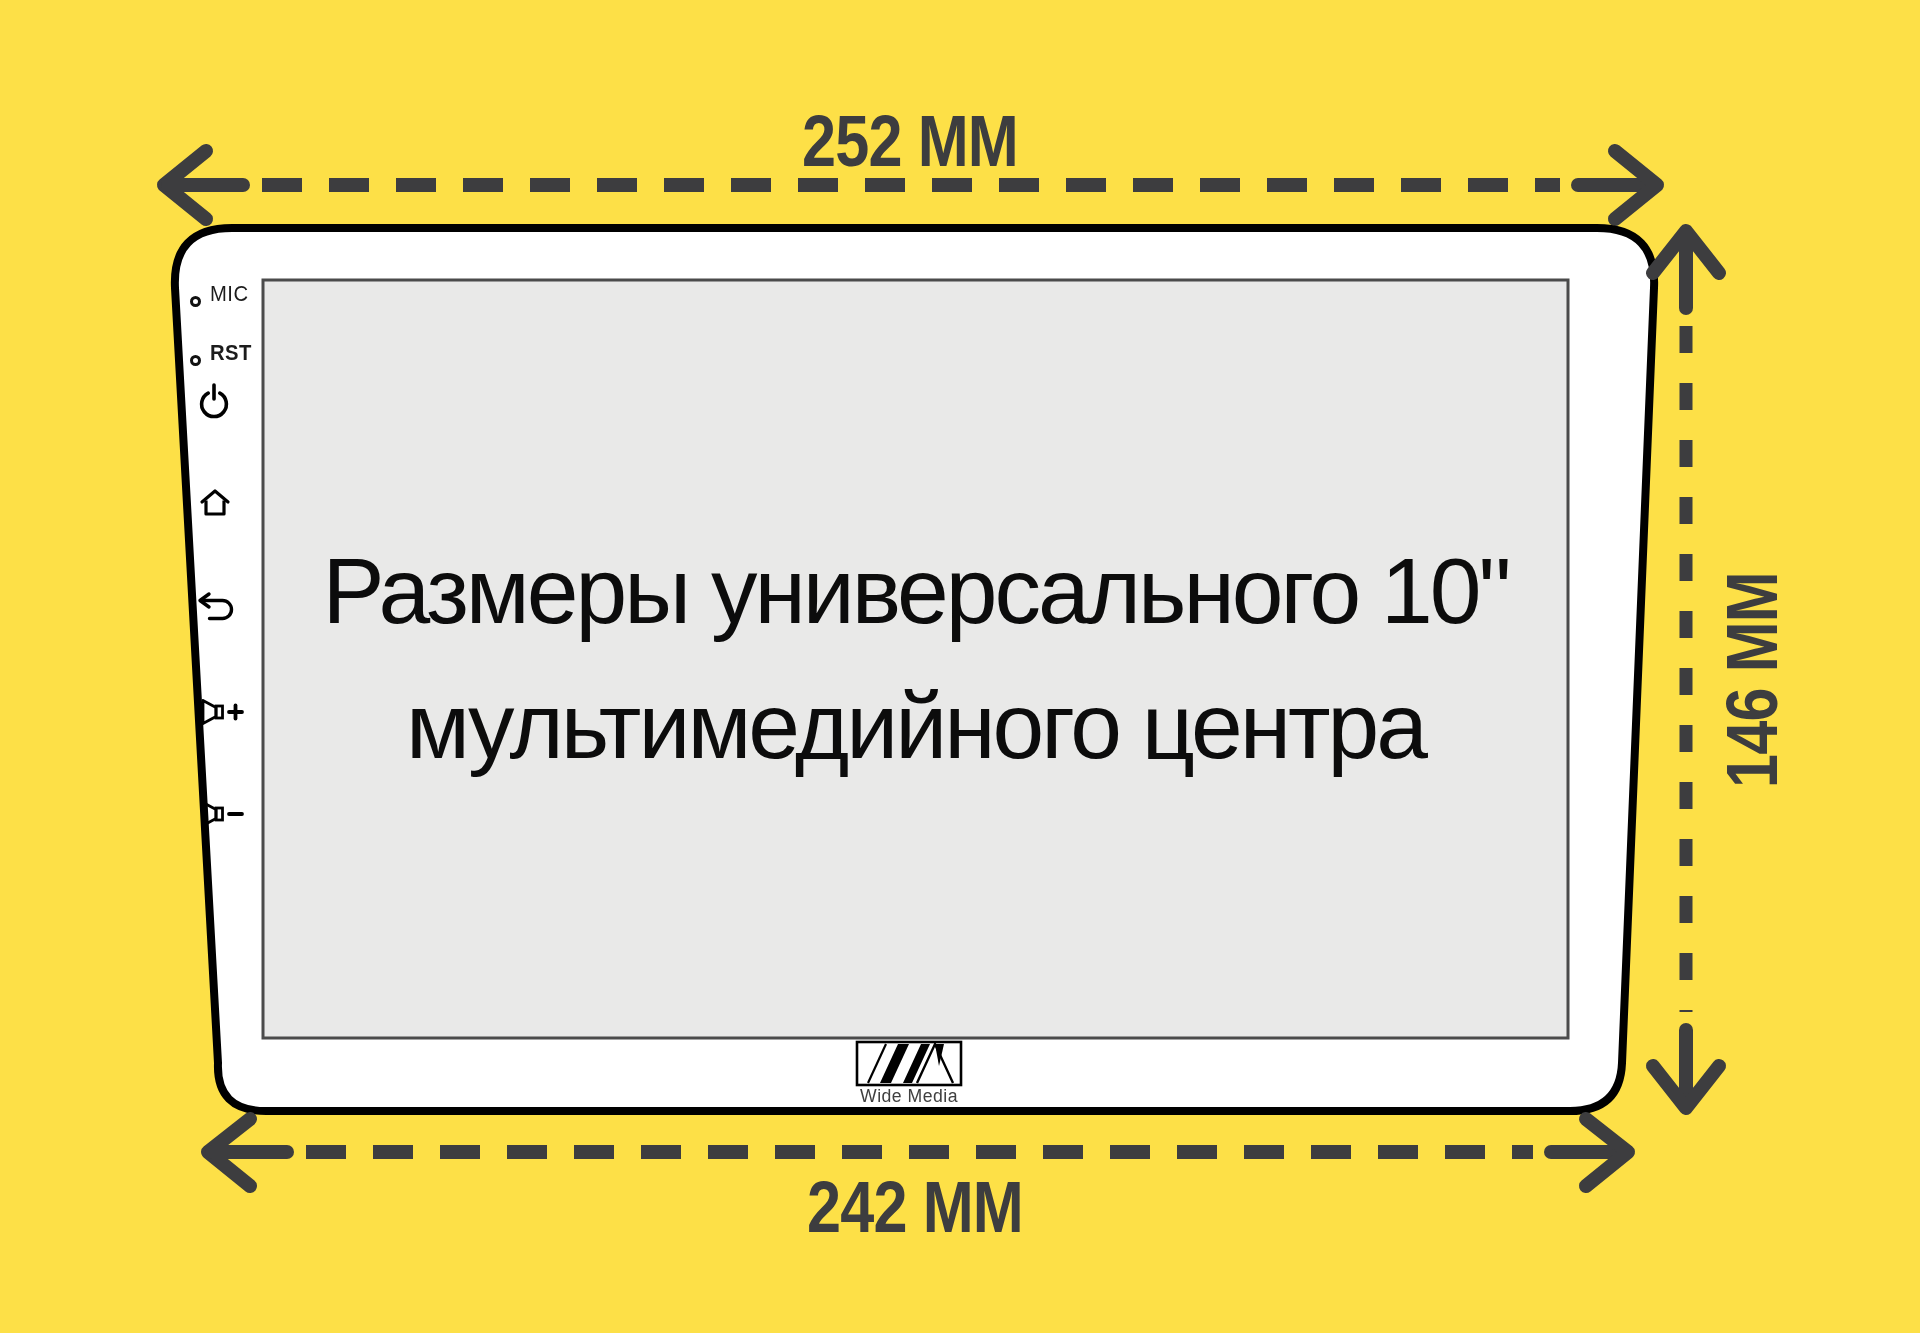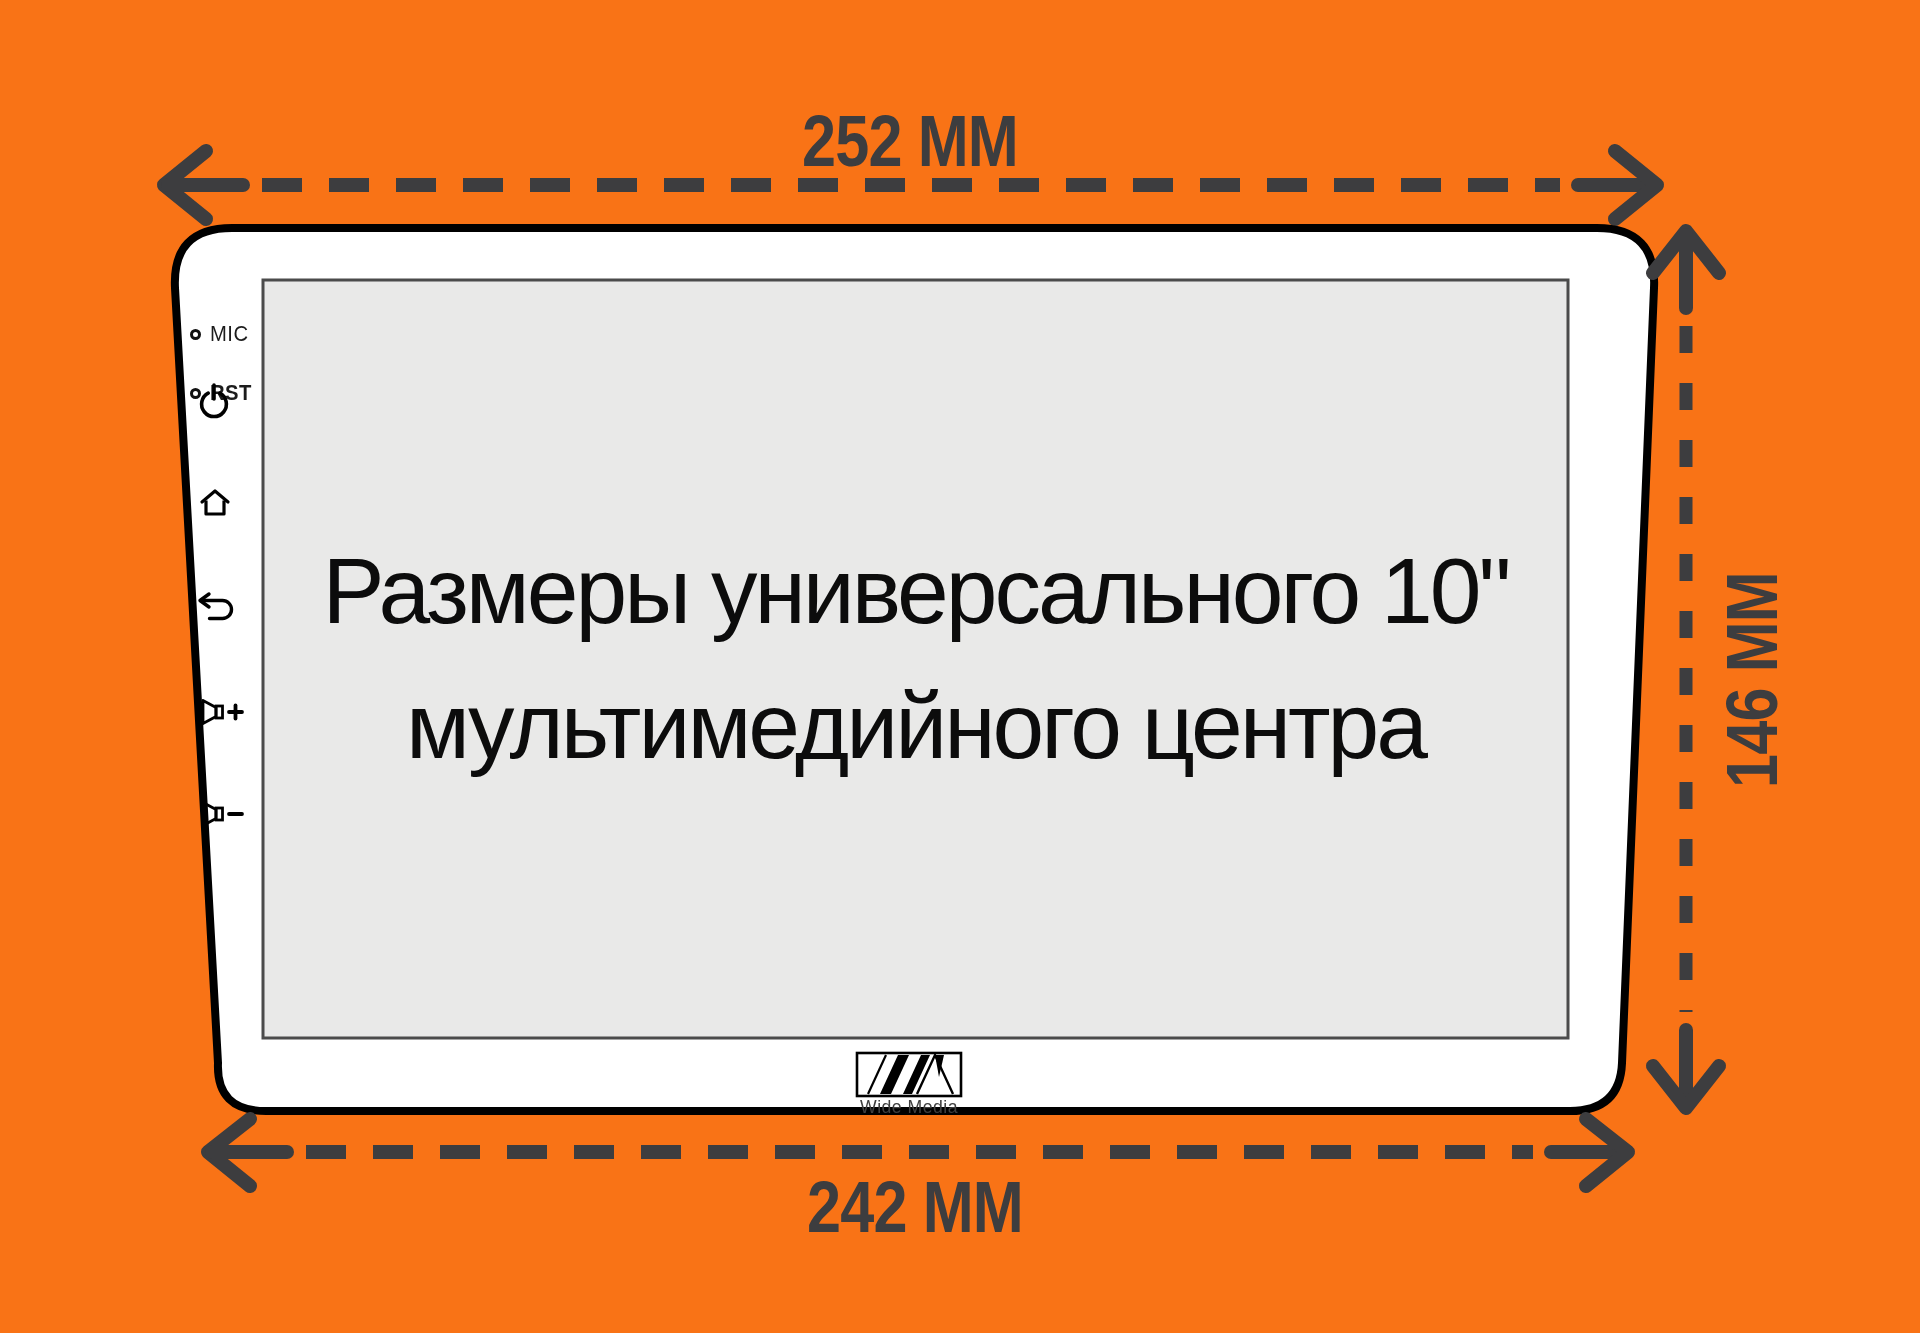--- a/index.html
+++ b/index.html
@@ -1,19 +1,19 @@
 <!DOCTYPE html>
 <html><head>
 <meta charset="utf-8">
 <style>
   html,body{margin:0;padding:0;background:#ffffff;}
   .canvas{
     position:relative;
     width:1920px;height:1333px;
-    background:#f97316;
+    background:#fde047;
     font-family:"Liberation Sans",sans-serif;
     overflow:hidden;
   }
   .layer{position:absolute;left:0;top:0;width:1920px;height:1333px;}
 
   
   .head{fill:none;stroke:#3d3d3f;stroke-width:14;stroke-linecap:round;stroke-linejoin:round;}
   .stem{stroke:#3d3d3f;stroke-width:14;stroke-linecap:round;}
   .dash{stroke:#3d3d3f;stroke-width:14;stroke-dasharray:40 27;}
   .dashv{stroke:#3d3d3f;stroke-width:13;stroke-dasharray:27 30;}
@@ -34,39 +34,39 @@
   
   .screen-text{
     position:absolute;left:263px;top:280px;width:1305px;height:758px;
     display:flex;flex-direction:column;align-items:center;justify-content:center;
     text-align:center;color:#0c0c0c;
     font-size:93px;font-weight:300;line-height:1.45;letter-spacing:-3px;
     white-space:nowrap;
   }
 
   
-  .ctrl-row{position:absolute;display:flex;align-items:center;gap:9px;margin-top:40px;}
+  .ctrl-row{position:absolute;display:flex;align-items:flex-end;gap:9px;}
   .hole{
     width:11px;height:11px;border:3px solid #111;border-radius:50%;
     box-sizing:border-box;display:inline-block;
   }
   .ctrl-label{font-size:22px;color:#1c1c1c;letter-spacing:.5px;transform:scaleX(.92);transform-origin:left center;}
   .mic-row{left:190px;top:281px;}
   .rst-row{left:190px;top:340px;font-weight:bold;}
   .icon{position:absolute;}
   .icon-power{left:196px;top:382px;}
   .icon-home{left:198px;top:485px;}
   .icon-back{left:196px;top:591px;}
   .icon-volup{left:200px;top:697px;}
   .icon-voldown{left:200px;top:799px;}
 
   
   .brand{
     position:absolute;left:852px;top:1040px;width:114px;
-    display:flex;flex-direction:column;align-items:center;margin-top:11px;
+    display:flex;flex-direction:column;align-items:center;
   }
   .brand-text{
     font-size:18px;color:#3f3f3f;letter-spacing:.5px;margin-top:-2px;
     transform:scaleX(.98);white-space:nowrap;
   }
 </style>
 </head>
 <body>
 
 <div class="canvas">

